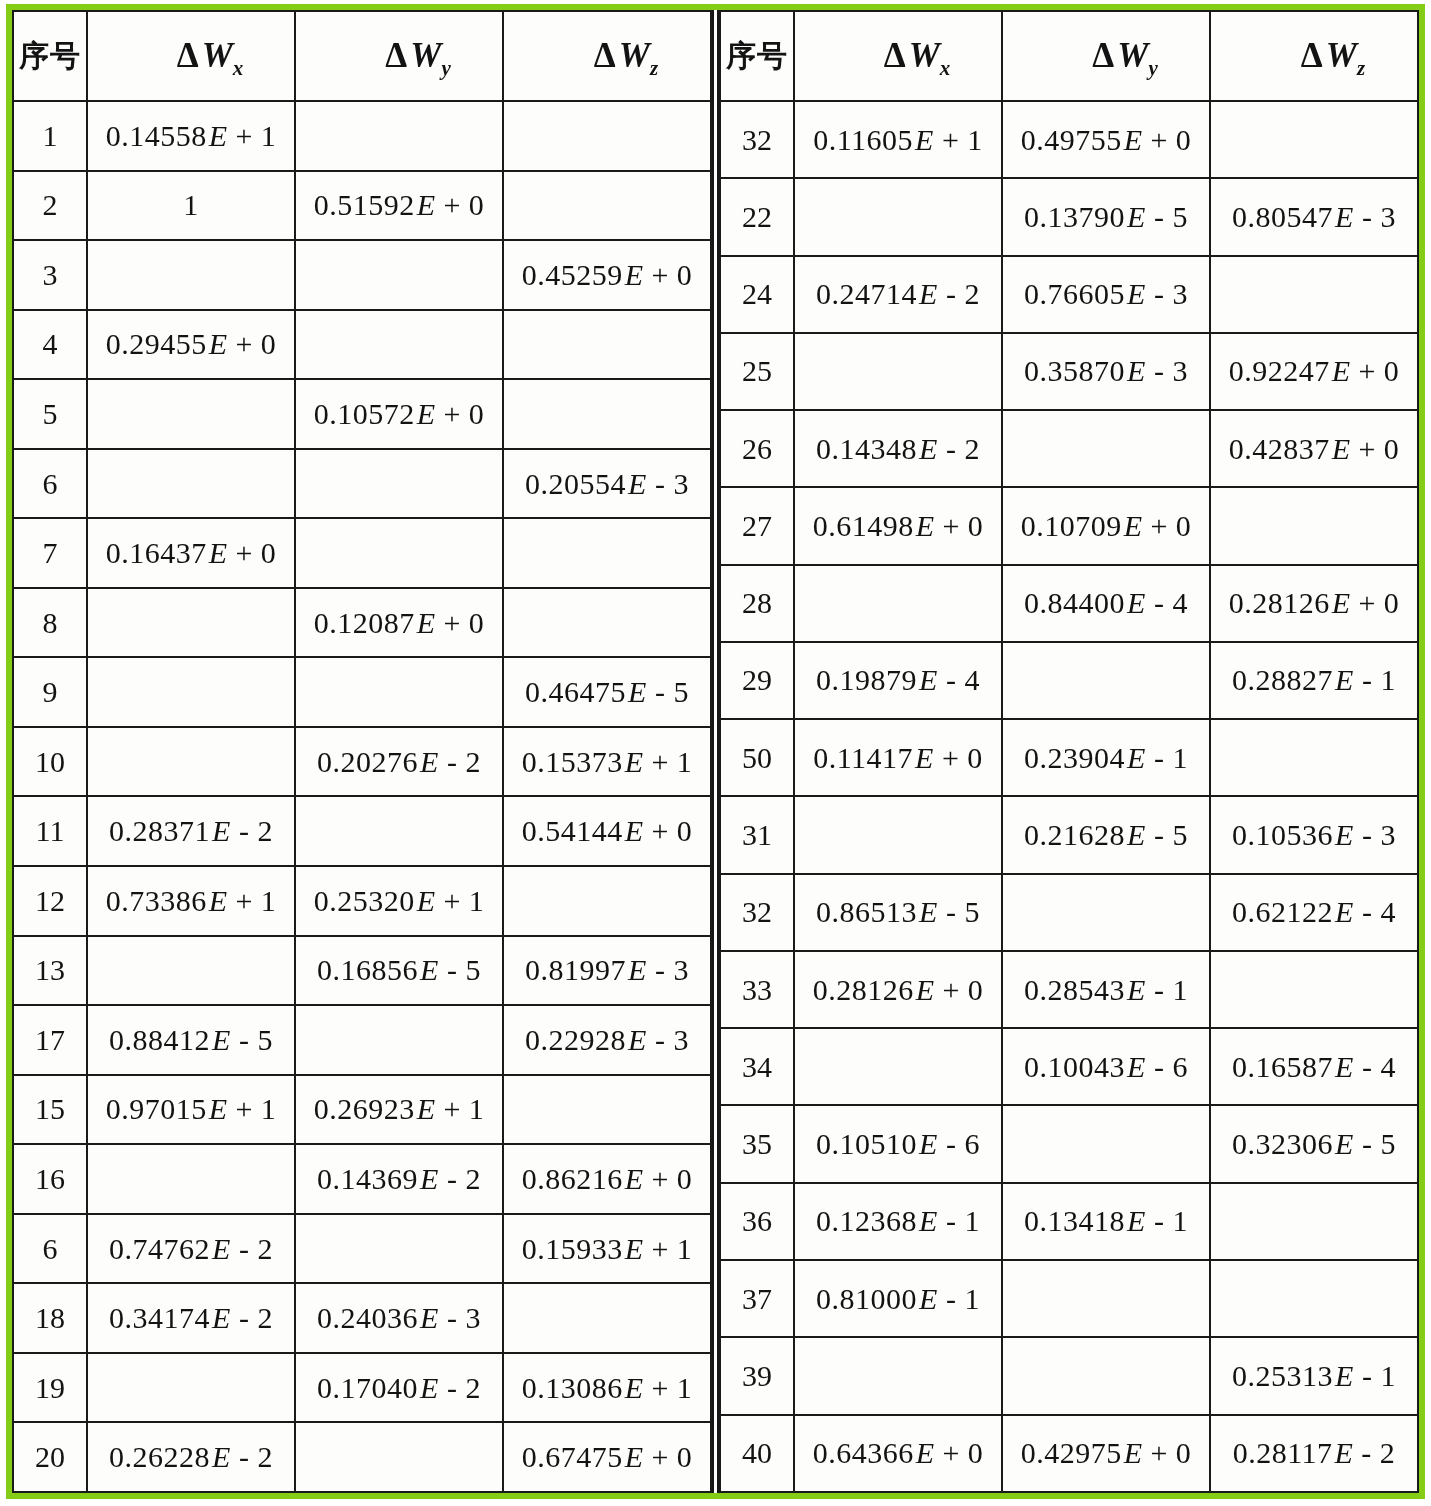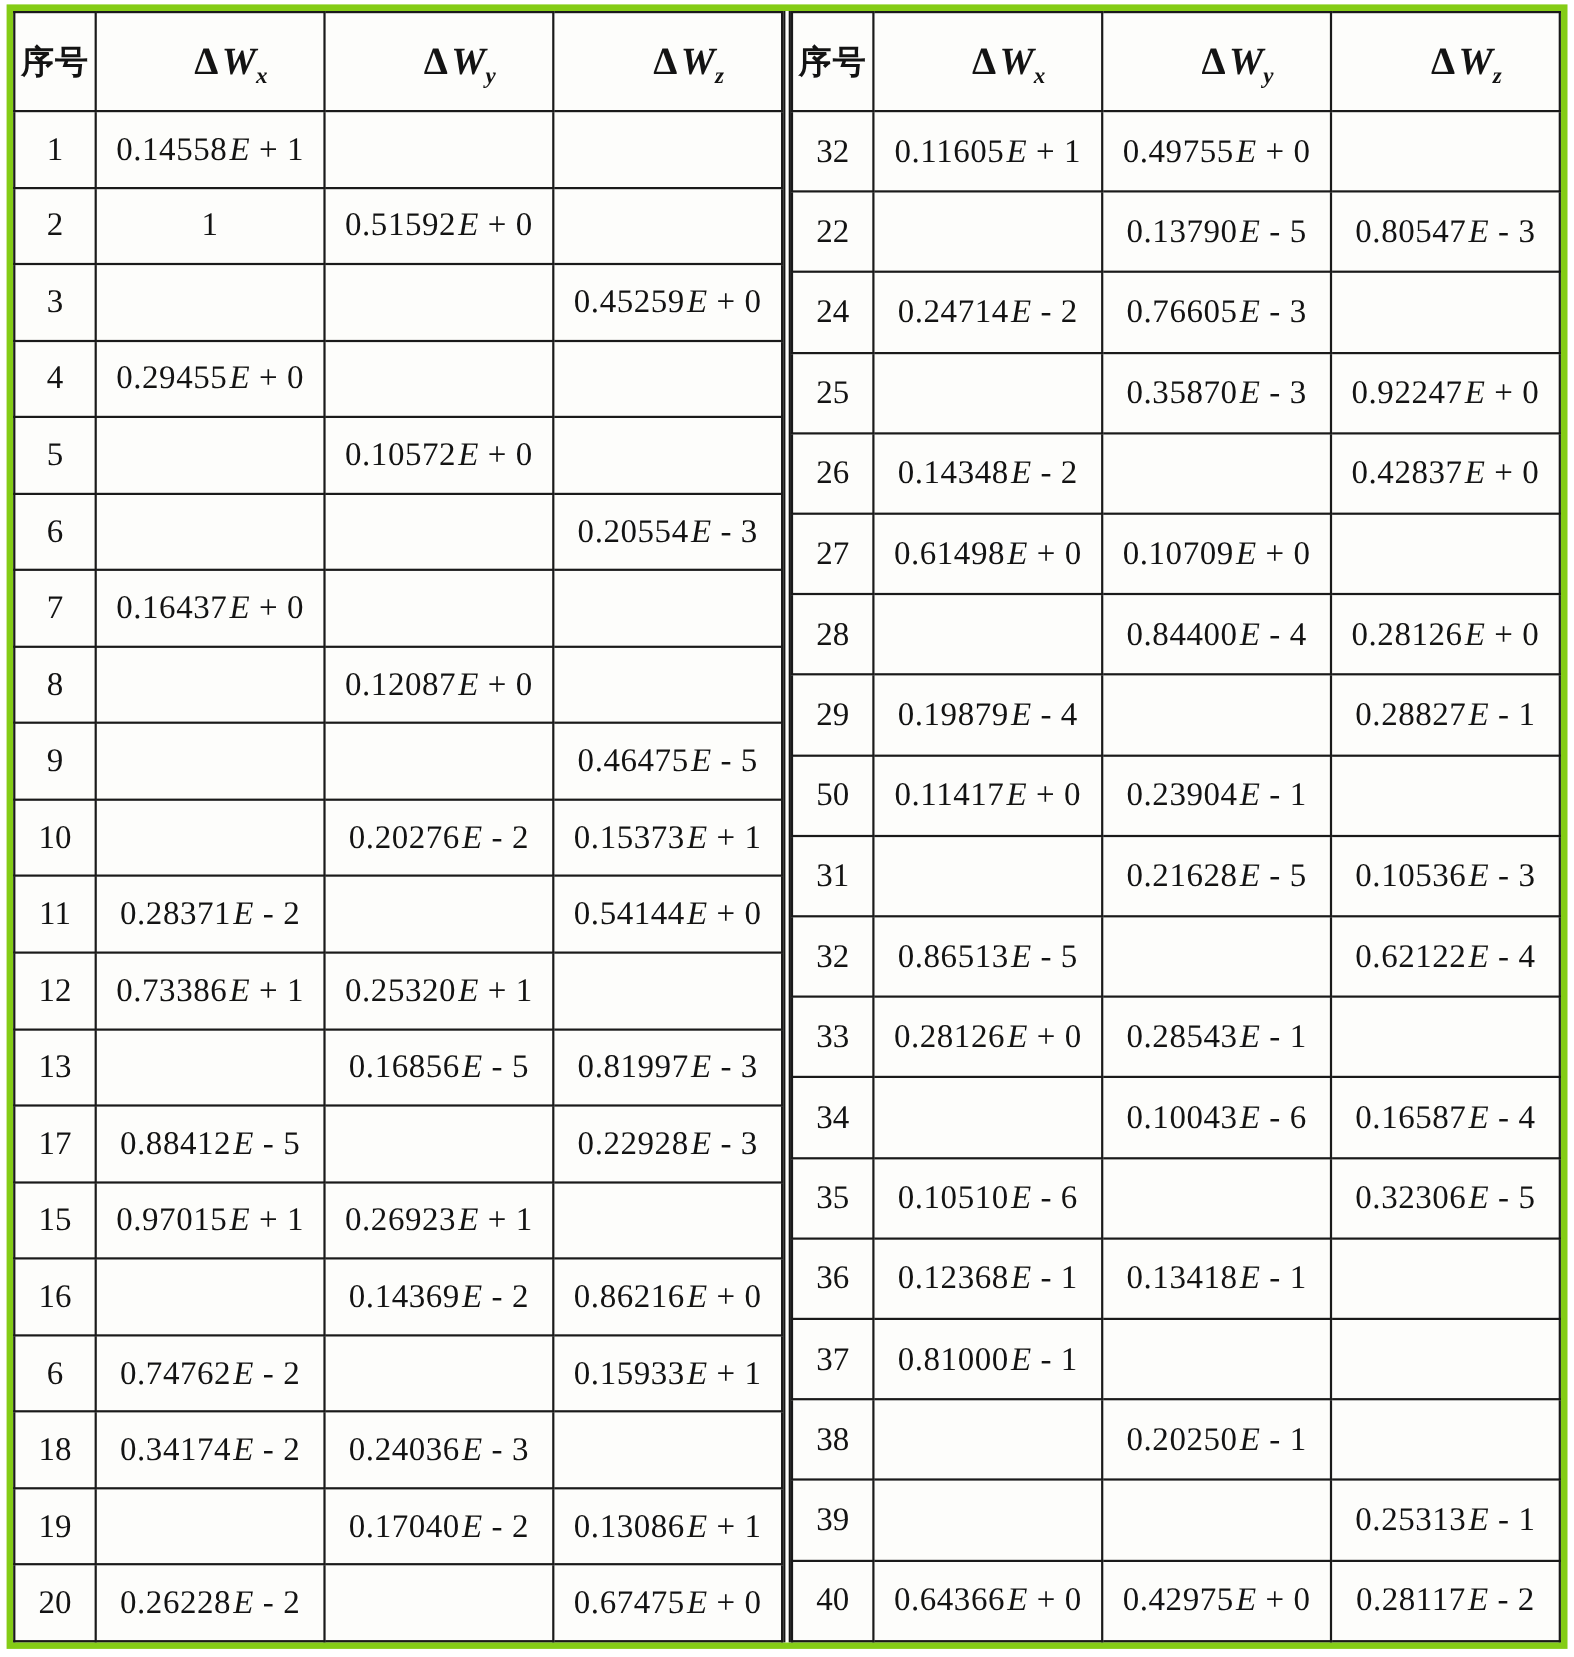--- a/index.html
+++ b/index.html
@@ -308,26 +308,20 @@
           <td class="val">0.13418<i class="e">E</i> - 1</td>
           <td class="val"></td>
         </tr>
         <tr>
           <td class="idx">37</td>
           <td class="val">0.81000<i class="e">E</i> - 1</td>
           <td class="val"></td>
           <td class="val"></td>
         </tr>
         <tr>
-          <td class="idx">38</td>
-          <td class="val"></td>
-          <td class="val">0.20250<i class="e">E</i> - 1</td>
-          <td class="val"></td>
-        </tr>
-        <tr>
           <td class="idx">39</td>
           <td class="val"></td>
           <td class="val"></td>
           <td class="val">0.25313<i class="e">E</i> - 1</td>
         </tr>
         <tr>
           <td class="idx">40</td>
           <td class="val">0.64366<i class="e">E</i> + 0</td>
           <td class="val">0.42975<i class="e">E</i> + 0</td>
           <td class="val">0.28117<i class="e">E</i> - 2</td>

